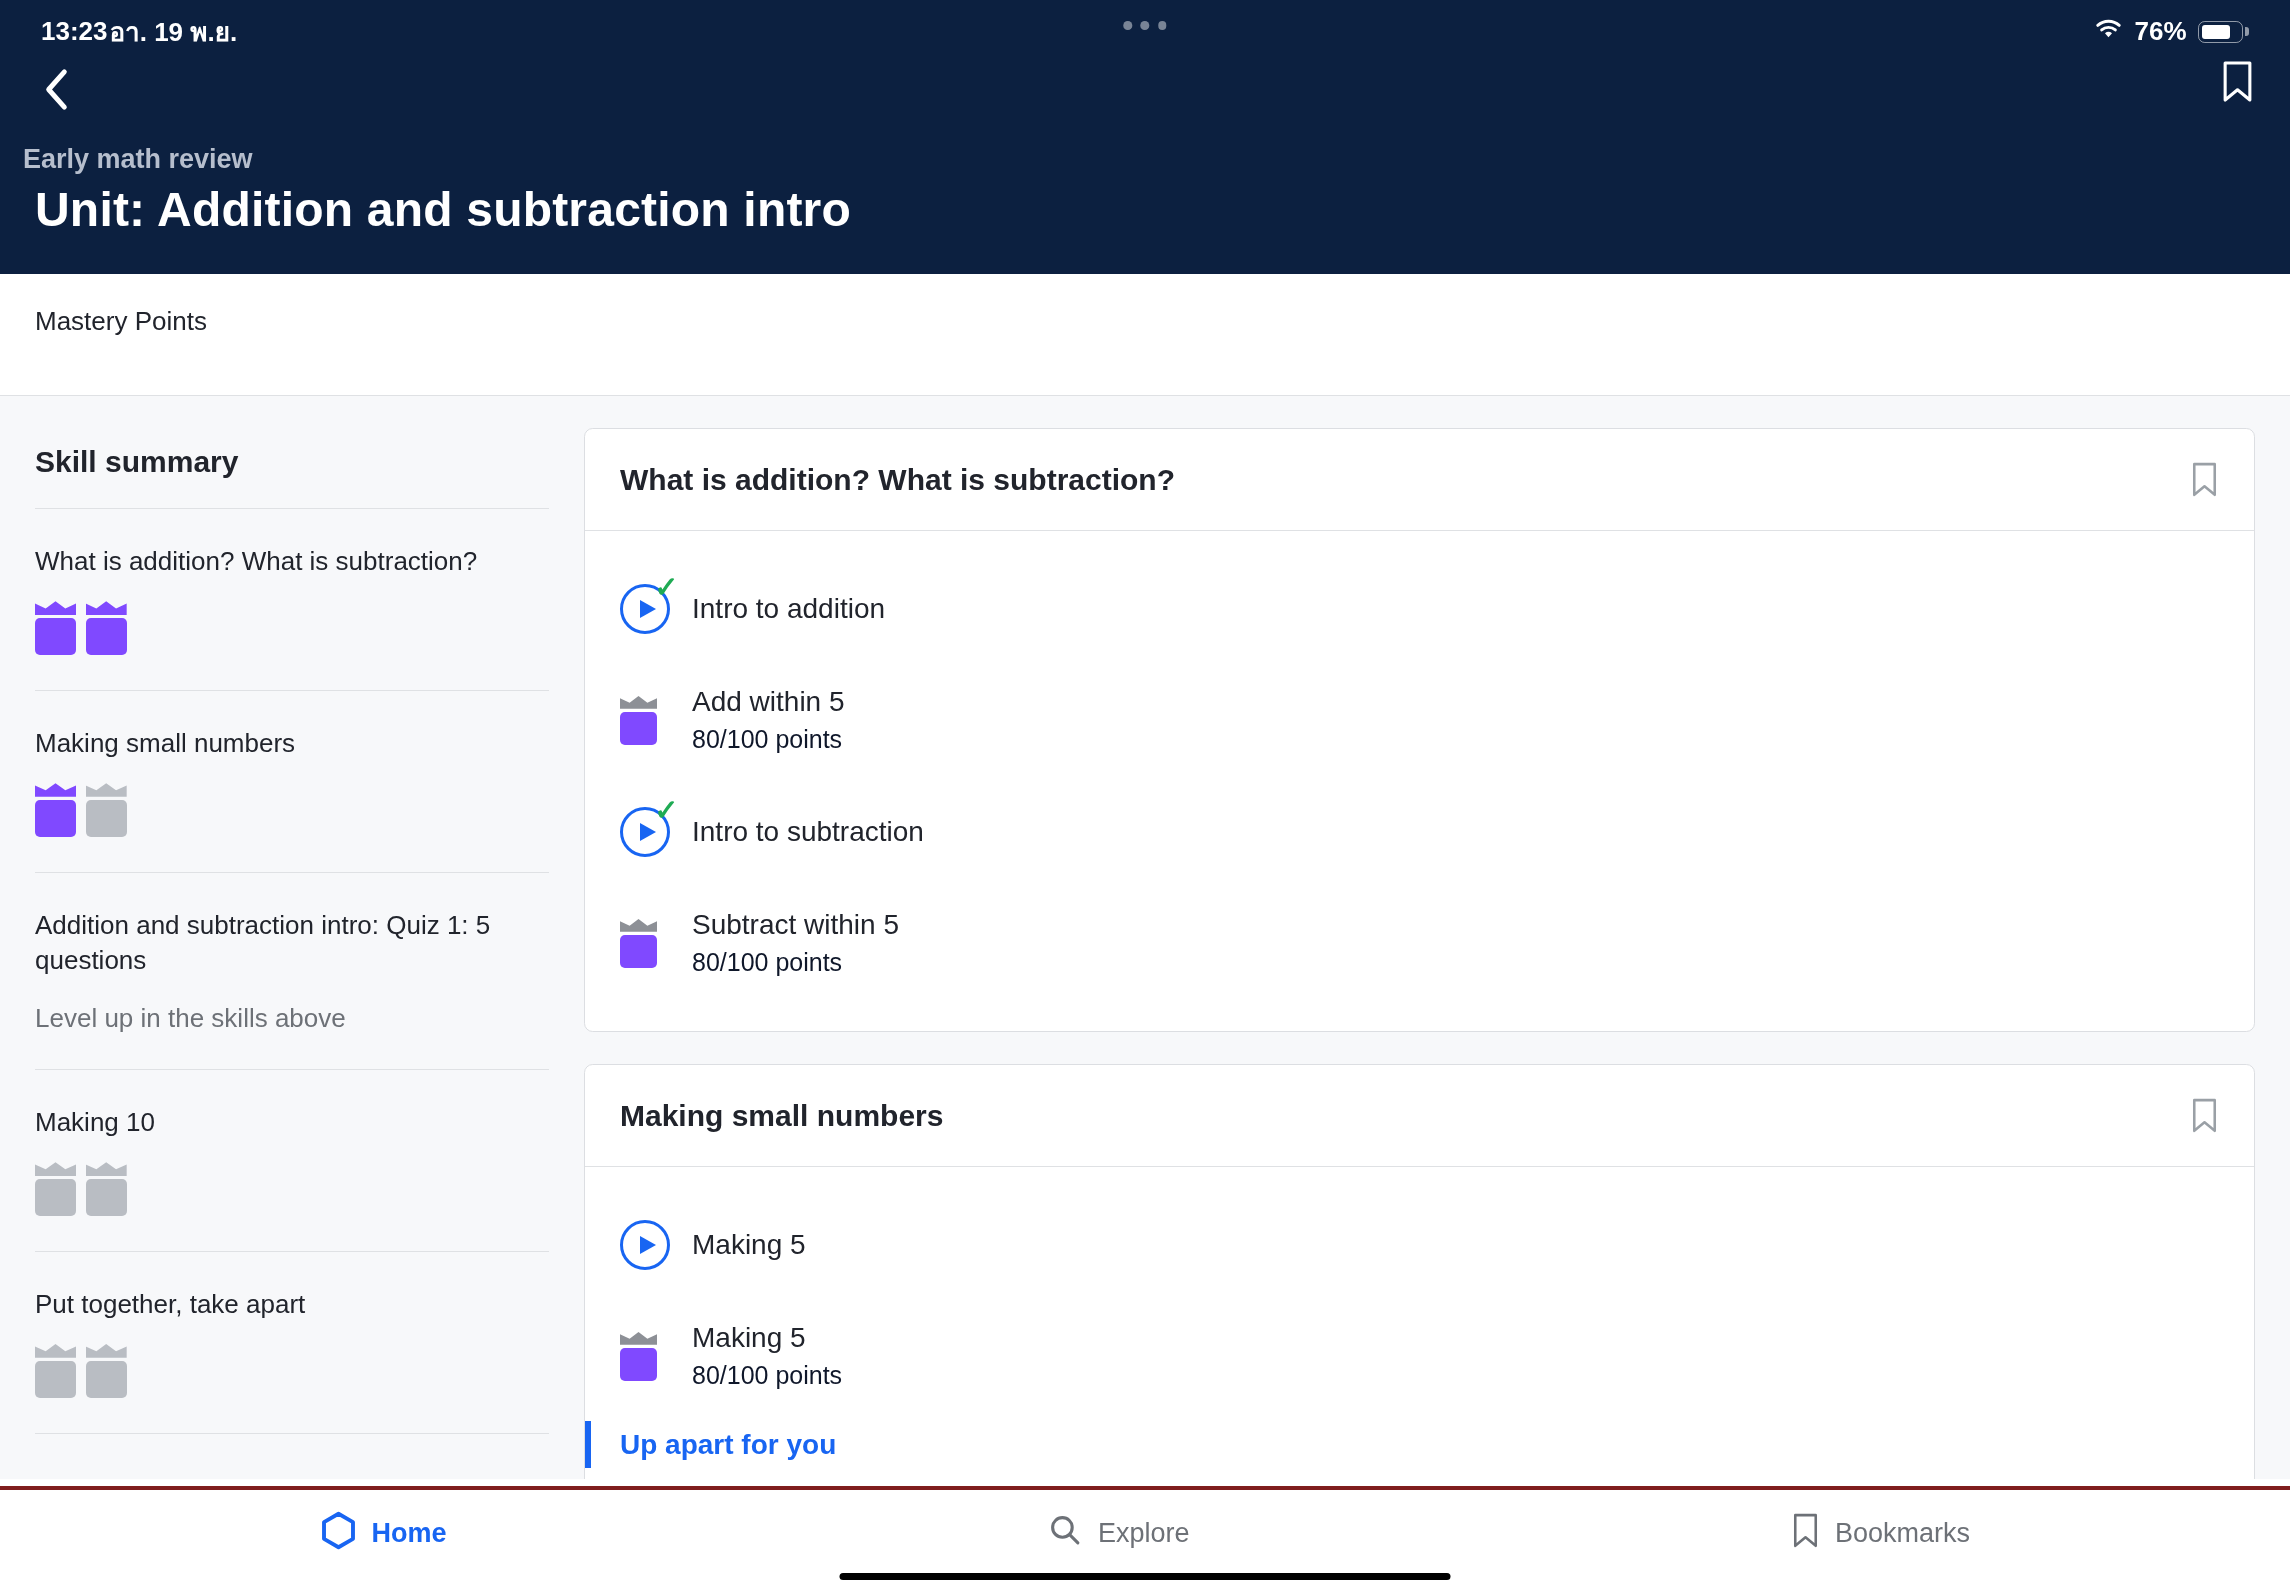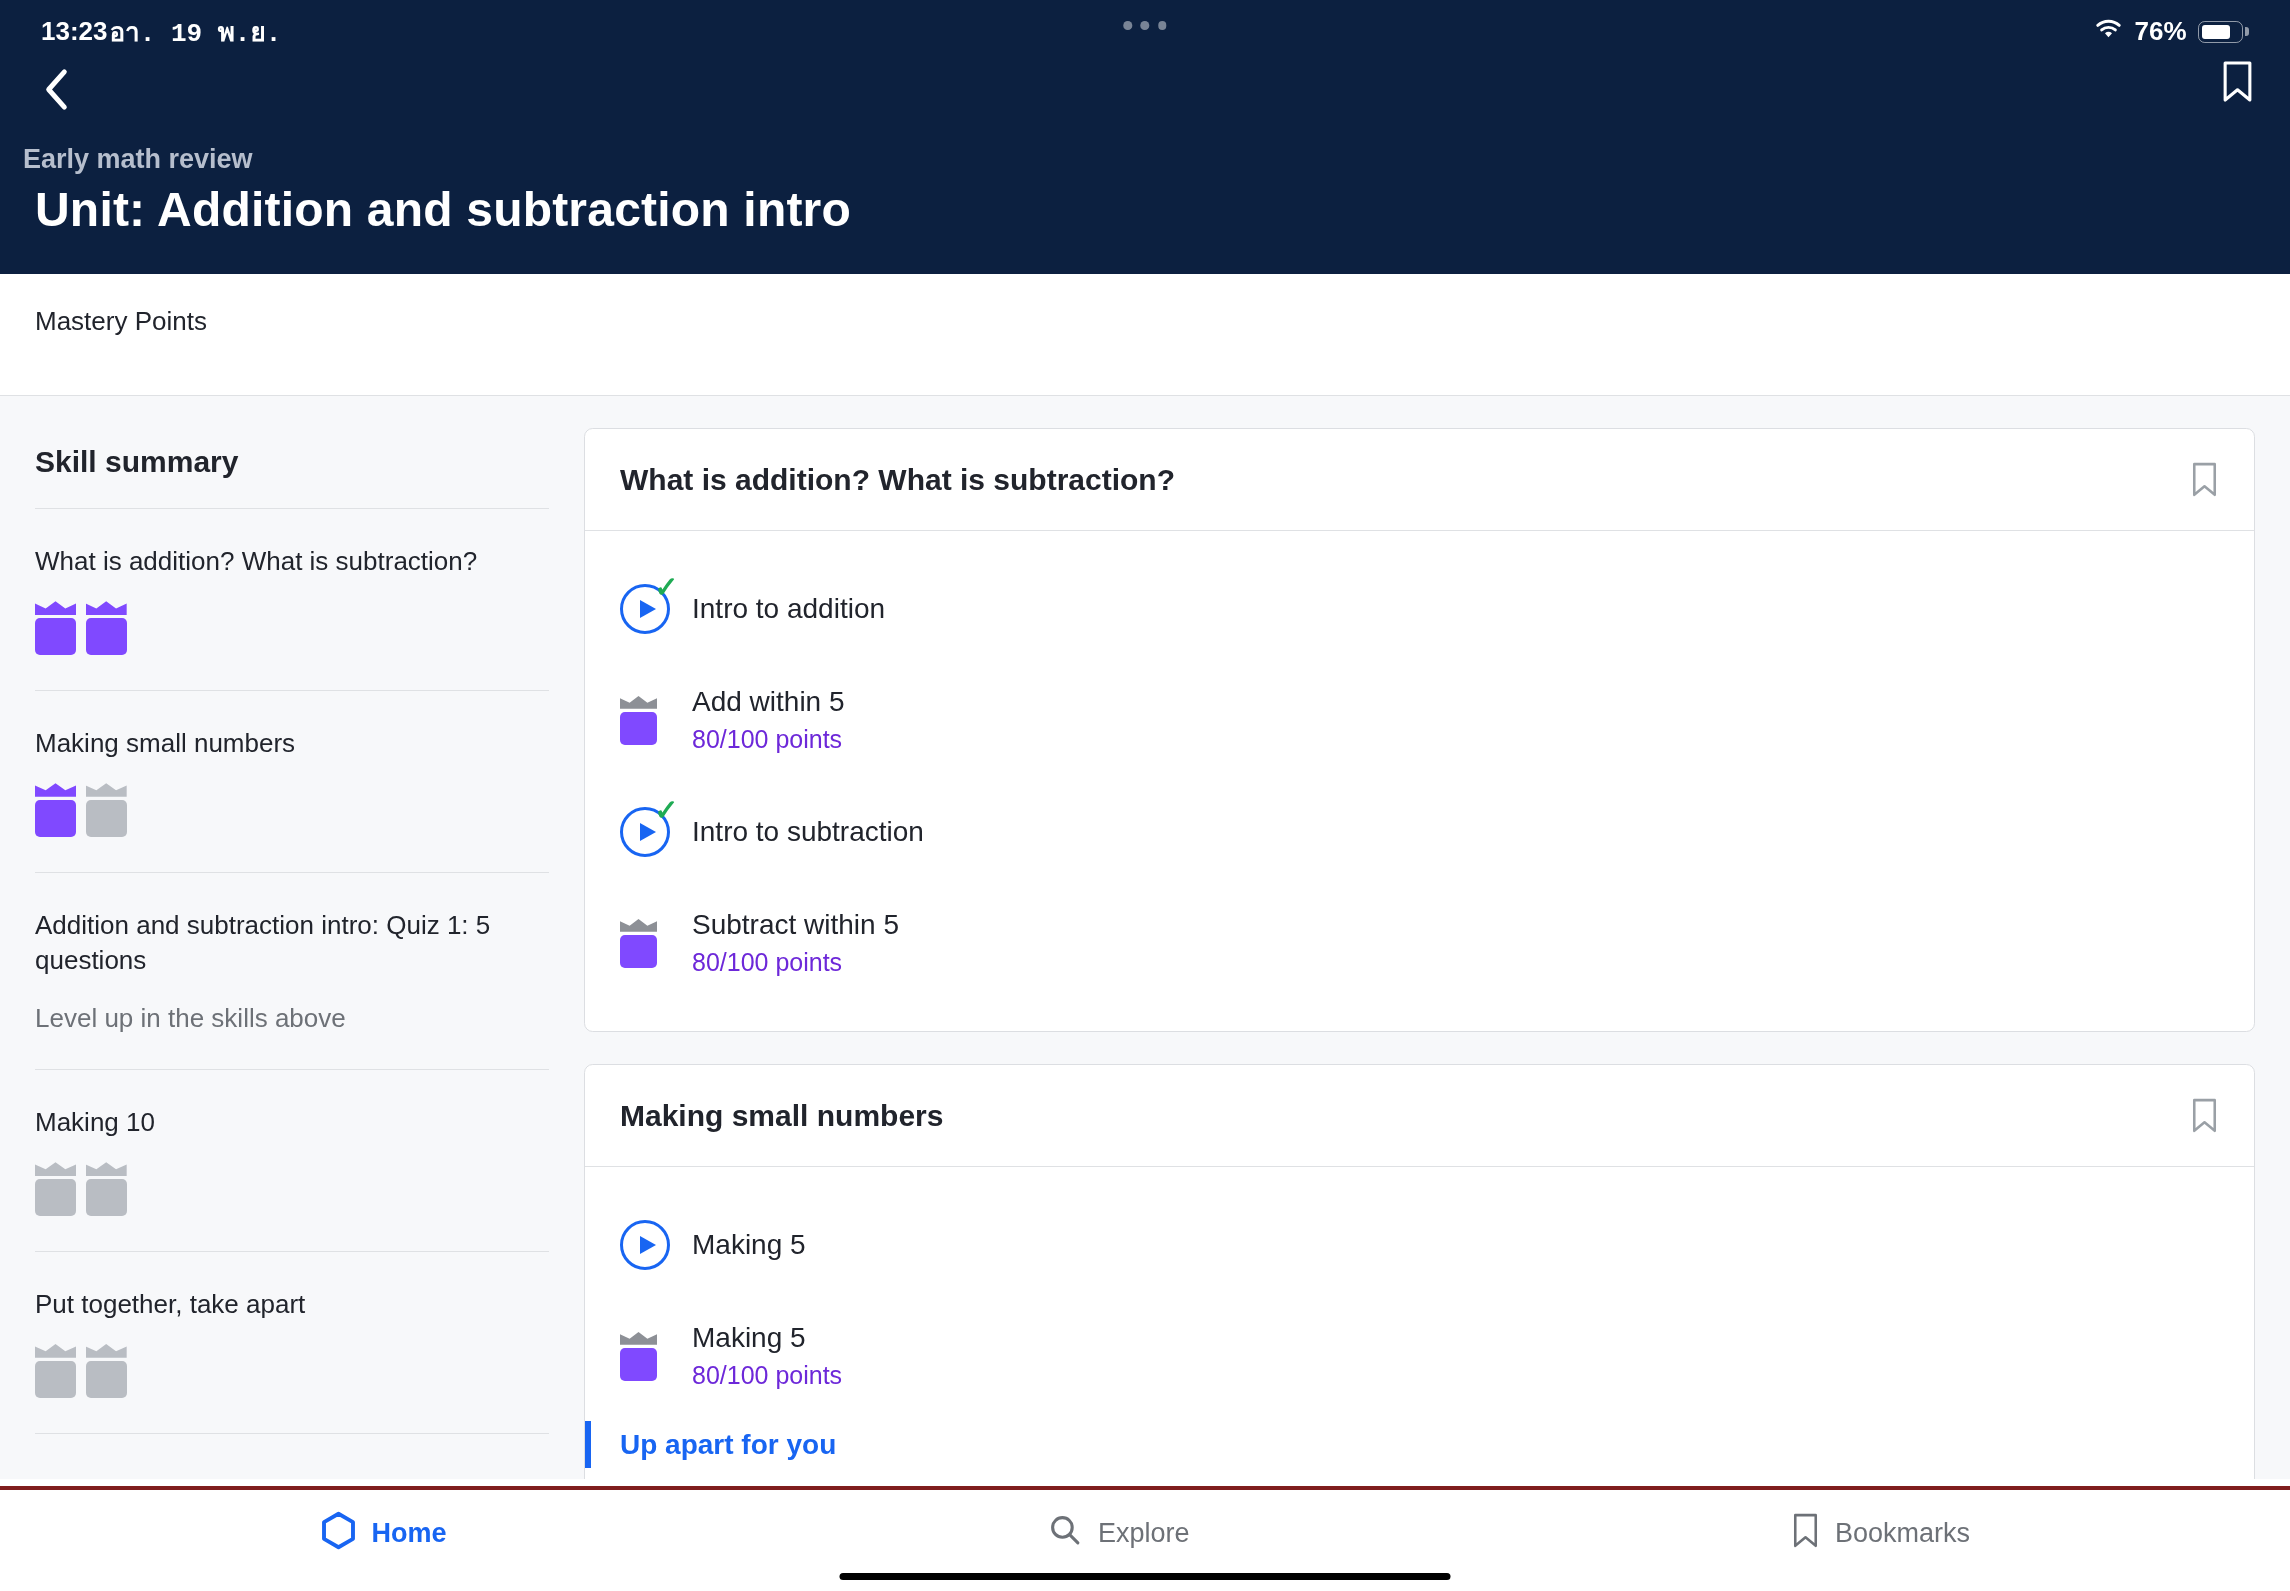--- a/index.html
+++ b/index.html
@@ -12,21 +12,21 @@
     overflow:hidden;
   }
 
   
   .header { background:#0c2040; height:274px; position:relative; color:#fff; }
   .status-bar {
     height:50px; display:flex; align-items:center; justify-content:space-between;
     padding:13.6px 41px 0 41px; font-size:26px; font-weight:bold; position:relative;
   }
   .status-left { display:flex; align-items:center; gap:2px; }
-  .status-date { font-weight:600;font-family:Liberation Mono, monospace; }
+  .status-date { font-weight:600; }
   .status-dots { position:absolute; left:50%; top:21.3px; transform:translateX(-50%); display:flex; gap:8.7px; }
   .status-dots i { width:8.7px; height:8.7px; border-radius:50%; background:rgba(255,255,255,.45); }
   .status-right { display:flex; align-items:center; gap:11.6px; }
   .battery { display:flex; align-items:center; }
   .battery-body { width:45px; height:22px; border:1.9px solid rgba(255,255,255,.55); border-radius:6.8px; padding:2.9px; }
   .battery-fill { display:block; height:100%; width:76%; background:#fff; border-radius:2.9px; }
   .battery-nub { width:3.9px; height:8.7px; background:rgba(255,255,255,.55); border-radius:0 2.9px 2.9px 0; margin-left:1.9px; }
 
   .back-btn { position:absolute; left:29px; top:62px; width:54px; height:54px; display:flex; align-items:center; justify-content:center; cursor:pointer; }
   .header-bookmark { position:absolute; right:35px; top:58px; cursor:pointer; }
@@ -69,21 +69,21 @@
   .card-title { font-size:30px; font-weight:700; }
   .card-bookmark { cursor:pointer; display:flex; }
   .card-body { padding:25px 35px 29px 35px; }
 
   .row { display:flex; align-items:center; cursor:pointer; }
   .row.video { height:105px; }
   .row.mastery { height:118px; }
   .row-iconbox { width:72px; flex:none; display:flex; align-items:center; }
   .row-text { display:flex; flex-direction:column; justify-content:center; }
   .row-label { font-size:28px; color:#21242c; }
-  .row-points { font-size:25px; color:#6d28d9; margin-top:6.8px; }
+  .row-points { font-size:25px; color:#0f172a; margin-top:6.8px; }
 
   .play-icon { width:50px; height:50px; border:3.9px solid #1865f2; border-radius:50%;
     display:flex; align-items:center; justify-content:center; position:relative; background:#fff; }
   .play-icon .tri { width:0; height:0; border-left:16.5px solid #1865f2;
     border-top:9.7px solid transparent; border-bottom:9.7px solid transparent; margin-left:5.8px; }
   .play-icon .check { position:absolute; top:-13.6px; right:-11.6px; color:#1fab54; font-size:29px; font-weight:700; line-height:1; }
 
   .up-next { margin:5.8px 0 0 -35px; border-left:6.8px solid #1865f2; padding:7.8px 0 7.8px 29px;
     color:#1865f2; font-size:28px; font-weight:700; cursor:pointer; }
 

